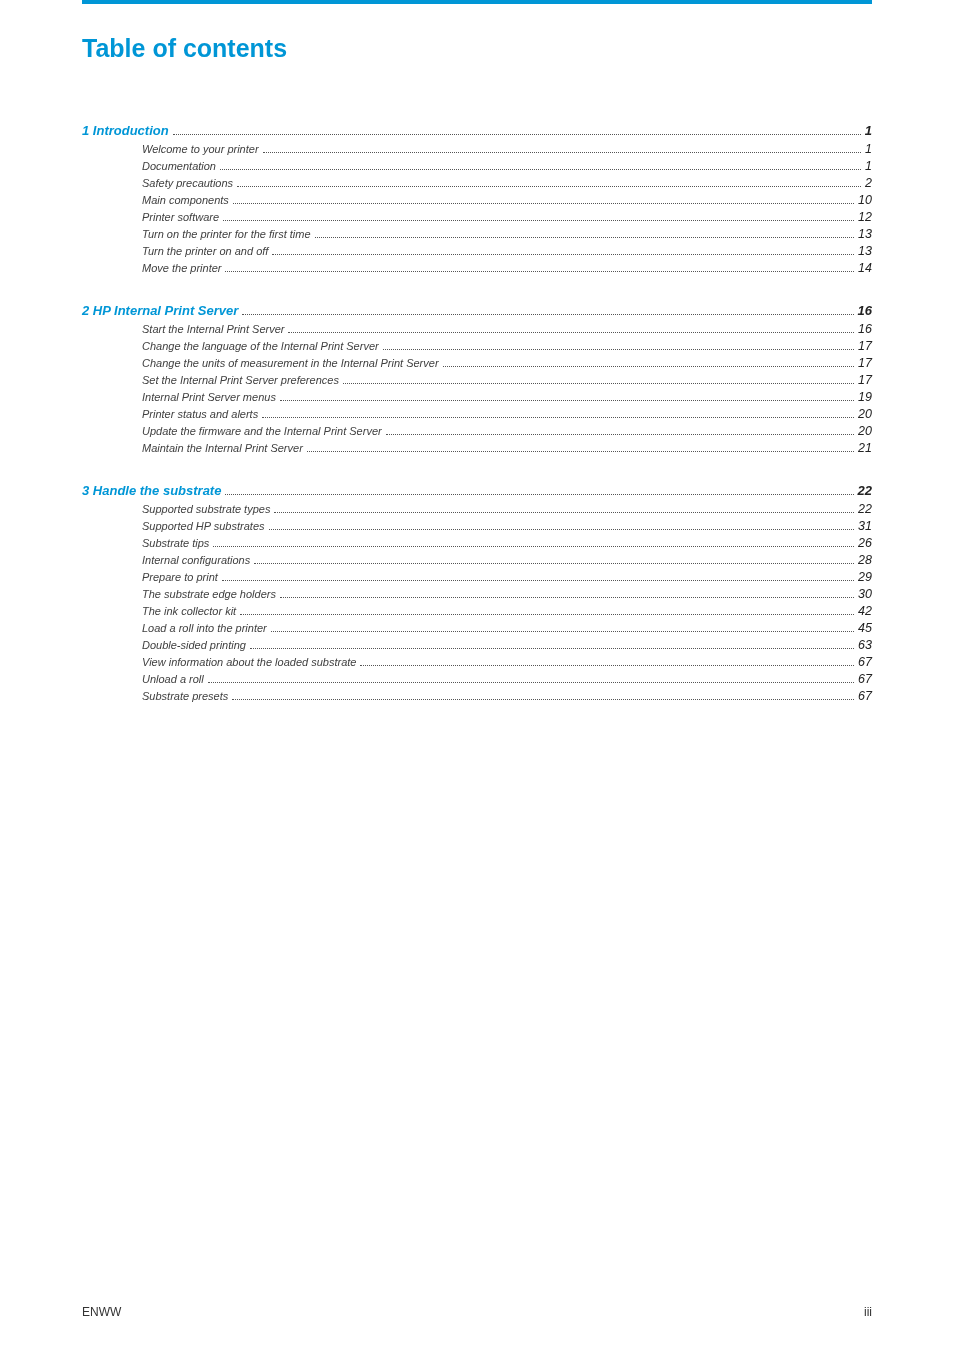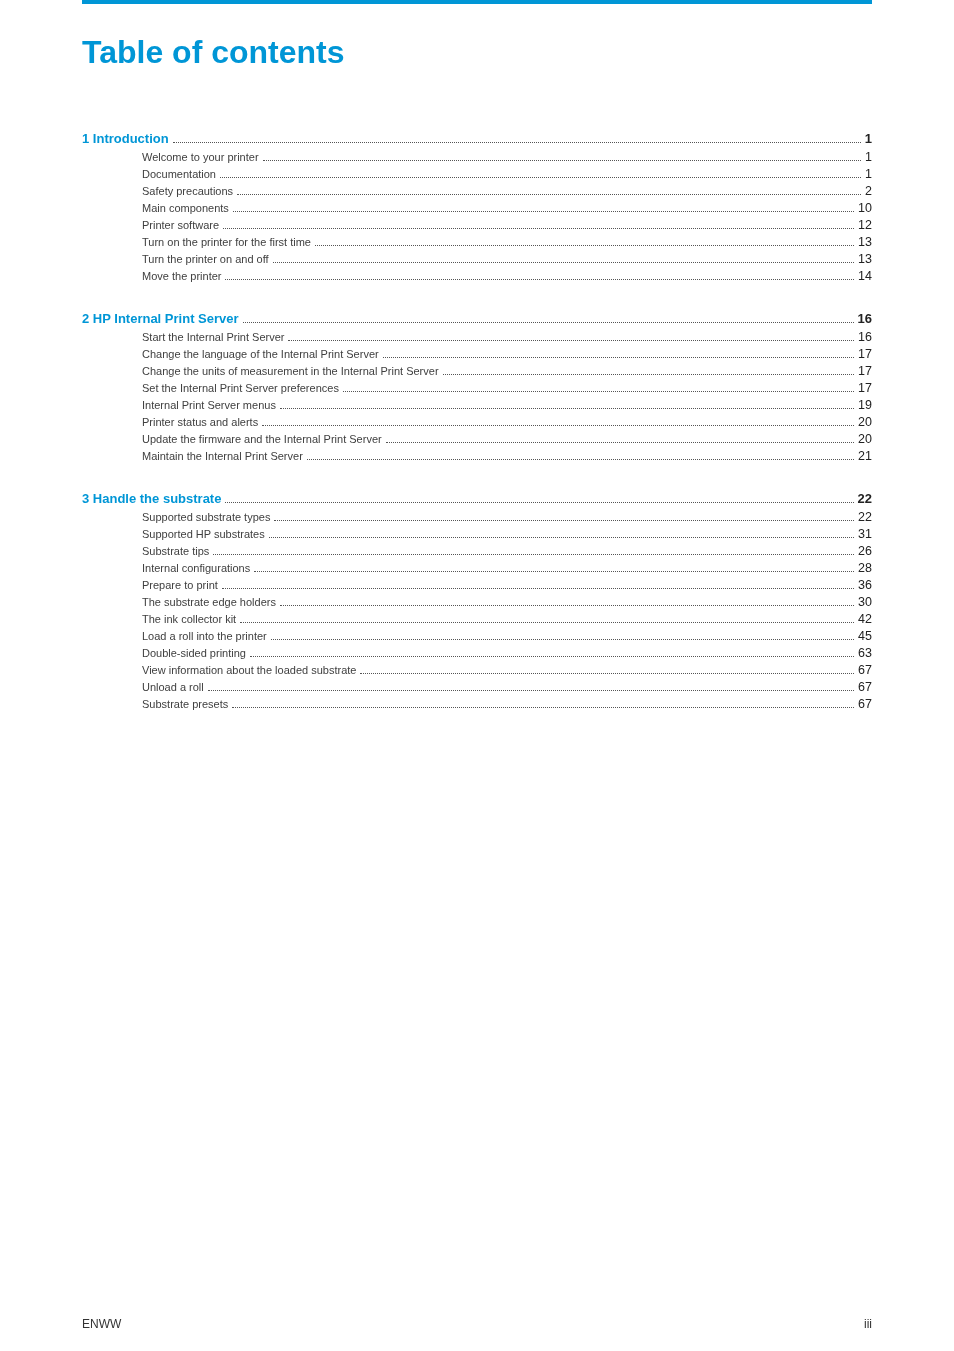--- a/index.html
+++ b/index.html
@@ -18,28 +18,29 @@
       padding: 0 82px 60px 82px;
       position: relative;
     }
     .top-border {
       width: 100%;
       height: 4px;
       background: #0096d6;
       margin-bottom: 30px;
     }
     .page-title {
-      font-size: 32px;
+      font-size: 25px;
       font-weight: 900;
       color: #0096d6;
       margin-bottom: 60px;
       margin-top: 20px;
     }
     .toc-section {
       margin-bottom: 28px;
+      font-style: italic;
     }
     .toc-chapter {
       display: flex;
       align-items: baseline;
       margin-bottom: 4px;
     }
     .toc-chapter-title {
       font-weight: 900;
       color: #0096d6;
       font-size: 13px;
@@ -78,21 +79,21 @@
       min-width: 10px;
     }
     .toc-sub-page {
       font-size: 12.5px;
       color: #222;
       white-space: nowrap;
       flex-shrink: 0;
     }
     .footer {
       position: absolute;
-      bottom: 20px;
+      bottom: 32px;
       left: 82px;
       right: 82px;
       display: flex;
       justify-content: space-between;
       align-items: flex-end;
       font-size: 12px;
       color: #333;
     }
   </style>
 </head>
@@ -219,21 +220,21 @@
           <span class="toc-sub-page">26</span>
         </div>
         <div class="toc-sub">
           <span class="toc-sub-title">Internal configurations</span>
           <span class="toc-sub-dots"></span>
           <span class="toc-sub-page">28</span>
         </div>
         <div class="toc-sub">
           <span class="toc-sub-title">Prepare to print</span>
           <span class="toc-sub-dots"></span>
-          <span class="toc-sub-page">36</span>
+          <span class="toc-sub-page">29</span>
         </div>
         <div class="toc-sub">
           <span class="toc-sub-title">The substrate edge holders</span>
           <span class="toc-sub-dots"></span>
           <span class="toc-sub-page">30</span>
         </div>
         <div class="toc-sub">
           <span class="toc-sub-title">The ink collector kit</span>
           <span class="toc-sub-dots"></span>
           <span class="toc-sub-page">42</span>

